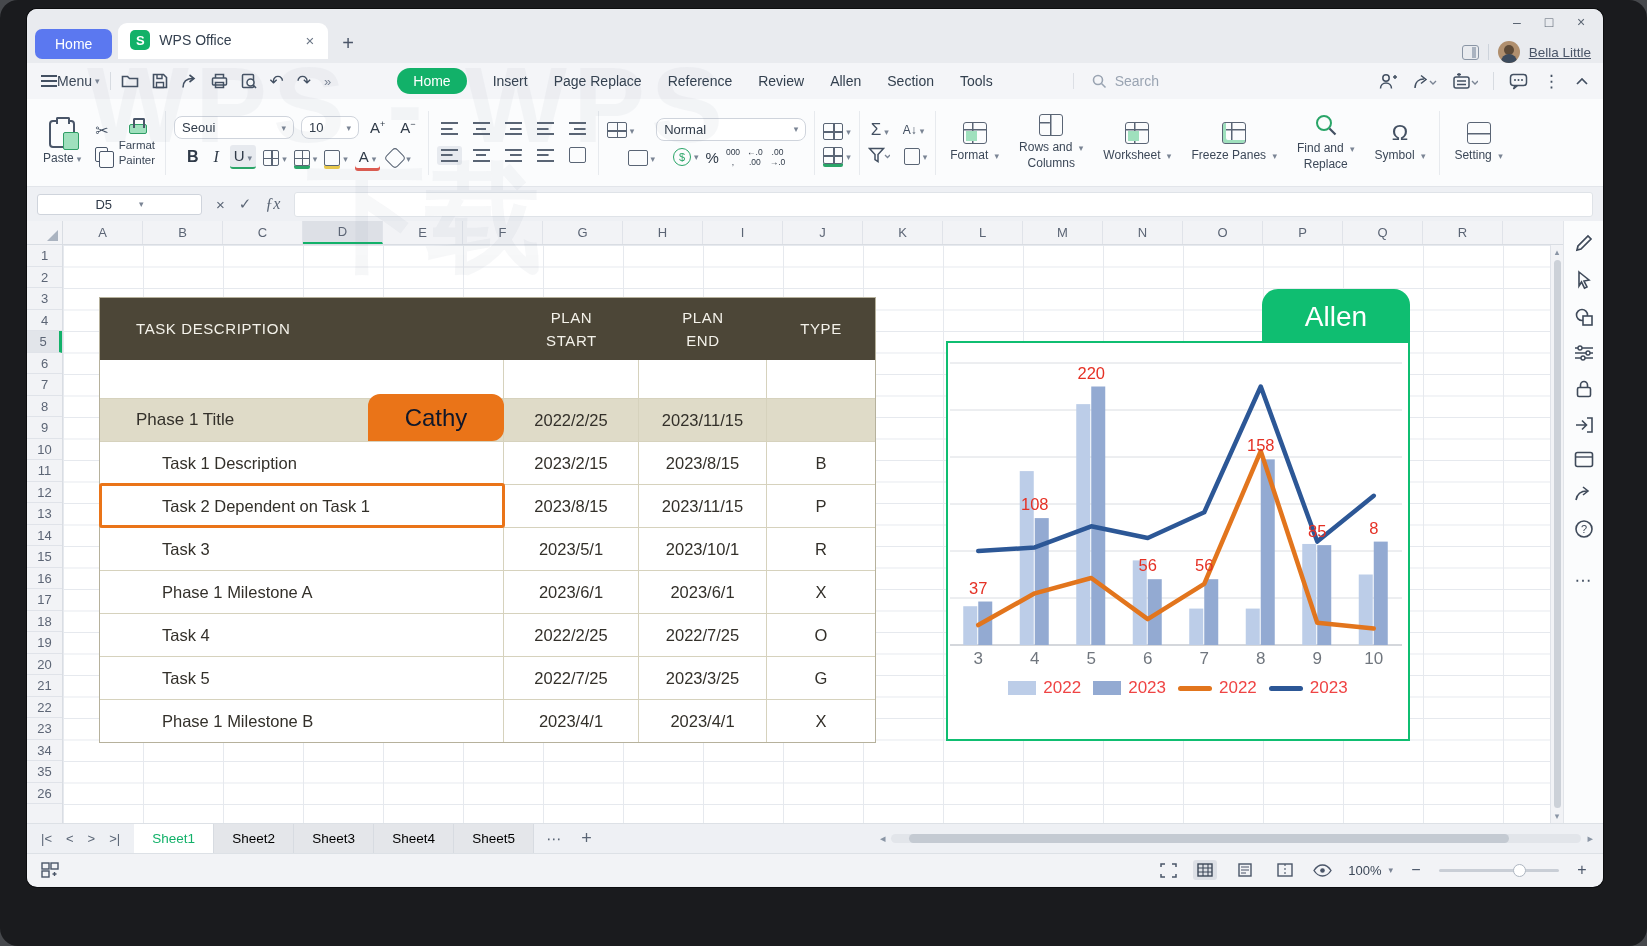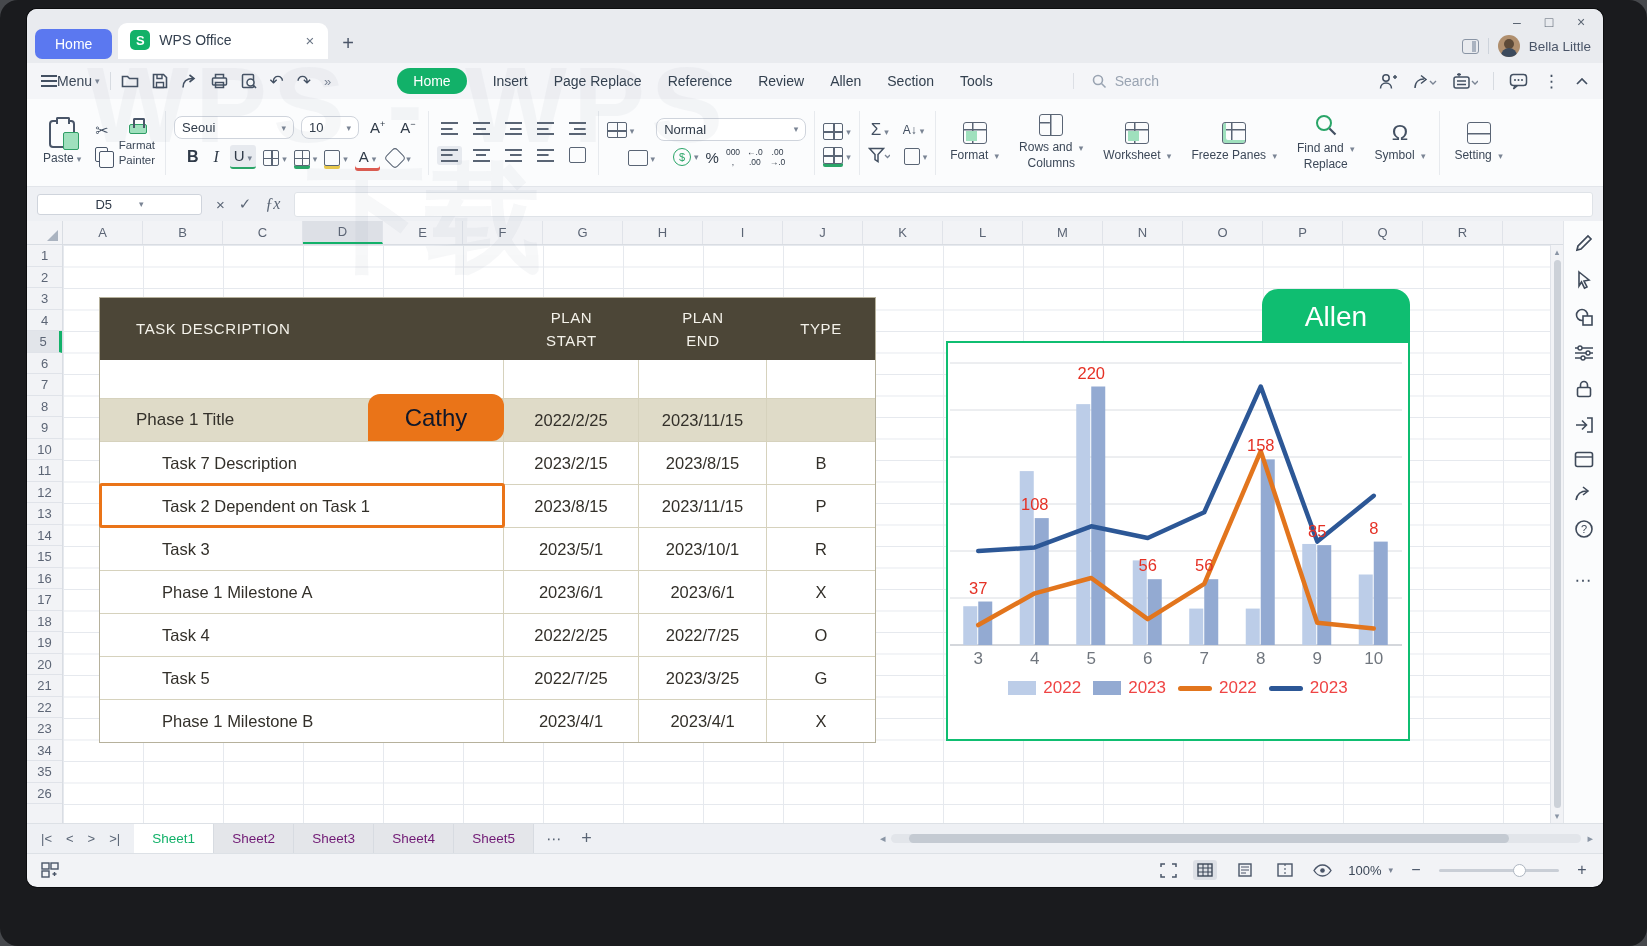--- a/index.html
+++ b/index.html
@@ -11,21 +11,21 @@
   .titlebar { position:relative; height:54px; background:#e9ebef; }
   .tabs-left { position:absolute; left:8px; bottom:4px; display:flex; align-items:flex-end; gap:6px; }
   .home-tab { background:#5b78f0; color:#fff; font-size:14px; padding:7px 20px; border-radius:7px; cursor:default; }
   .doc-tab { background:#fff; border-radius:9px 9px 0 0; display:flex; align-items:center; gap:9px; padding:7px 12px 9px 12px; min-width:210px; }
   .doc-logo { width:20px; height:20px; background:#12b168; color:#fff; border-radius:5px; font-size:13px; font-weight:bold; display:flex; align-items:center; justify-content:center; }
   .doc-title { font-size:14px; color:#34404f; flex:1; }
   .tab-close { color:#6b7686; font-size:15px; padding:0 2px; }
   .new-tab { color:#4a5568; font-size:20px; padding:0 8px 4px 8px; }
   .win-controls { position:absolute; right:14px; top:5px; display:flex; gap:16px; color:#5a6472; font-size:14px; }
   .win-controls span { width:16px; text-align:center; }
-  .user-row { position:absolute; right:12px; bottom:6px; display:flex; align-items:center; gap:9px; color:#4a5568; font-size:13.5px; }
+  .user-row { position:absolute; right:12px; bottom:0; display:flex; align-items:center; gap:9px; color:#4a5568; font-size:13.5px;text-decoration:underline; }
   .panel-toggle { width:17px; height:15px; border:1.6px solid #8a95a5; border-radius:3px; position:relative; }
   .panel-toggle:before { content:""; position:absolute; right:2px; top:1px; bottom:1px; width:4px; background:#aab3c0; }
   .user-div { width:1px; height:16px; background:#cdd3db; }
   .avatar { width:22px; height:22px; border-radius:50%; background:#b08f6e; overflow:hidden; position:relative; }
   .avatar:before { content:""; position:absolute; left:6px; top:4px; width:10px; height:10px; border-radius:50%; background:#5d4a38; }
   .avatar:after { content:""; position:absolute; left:3px; top:13px; width:16px; height:10px; border-radius:8px 8px 0 0; background:#3c4a5c; }
 
   
   .menubar { position:relative; z-index:2; height:36px; background:#f4f5f8; display:flex; align-items:center; padding:0 14px; gap:10px; }
   .menu-btn { display:flex; align-items:center; color:#3c4858; font-size:14px; }
@@ -161,21 +161,21 @@
   .vscroll { width:13px; background:#f2f3f6; border-left:1px solid #e0e3e9; display:flex; flex-direction:column; align-items:center; padding:2px 0; }
   .vthumb { width:7px; flex:1; margin:3px 0; background:#ccd1d8; border-radius:4px; }
   .varrow { font-size:9px; color:#8a95a5; }
   .rsidebar { width:40px; background:#fbfcfd; border-left:1px solid #e2e5ea; display:flex; flex-direction:column; align-items:center; padding-top:12px; gap:17px; }
   .rsidebar .svgic { display:flex; }
 
   
   .sheetbar { position:relative; z-index:2; height:30px; background:#eef0f4; border-top:1px solid #dde1e6; display:flex; align-items:center; }
   .snav { display:flex; align-items:center; gap:14px; padding:0 14px; color:#5a6575; font-size:13px; }
   .stabs { display:flex; align-items:stretch; height:100%; }
-  .stab { width:80px; display:flex; align-items:center; justify-content:center; font-size:13.5px; color:#701a75; background:#e4e6ea; border-right:1px solid #d7dbe1; }
+  .stab { width:80px; display:flex; align-items:center; justify-content:center; font-size:13.5px; color:#000000; background:#e4e6ea; border-right:1px solid #d7dbe1; }
   .stab.active { background:#fff; color:#12b169; border-right:1px solid #d7dbe1; }
   .smore { padding:0 12px; color:#5a6575; font-size:15px; letter-spacing:2px; }
   .sadd { padding:0 6px; color:#5a6575; font-size:18px; }
   .hscroll { margin-left:auto; display:flex; align-items:center; gap:6px; padding-right:10px; }
   .harrow { color:#8a95a5; font-size:11px; }
   .htrack { width:690px; height:9px; background:#e2e5ea; border-radius:5px; position:relative; }
   .hthumb { position:absolute; left:18px; top:0; width:600px; height:9px; background:#c4cad2; border-radius:5px; }
 
   
   .statusbar { position:relative; z-index:2; height:33px; background:#f2f3f6; border-top:1px solid #dde1e6; display:flex; align-items:center; padding:0 14px; color:#4a5568; }
@@ -588,21 +588,21 @@
                   <div class="tc c4"></div>
             </div>
             <div id="task-rows">
                   <div class="t-row phase">
                     <div class="tc desc">Phase 1 Title</div>
                     <div class="tc c2">2022/2/25</div>
                     <div class="tc c3">2023/11/15</div>
                     <div class="tc c4"></div>
                   </div>
                   <div class="t-row">
-                    <div class="tc desc">Task 7 Description</div>
+                    <div class="tc desc">Task 1 Description</div>
                     <div class="tc c2">2023/2/15</div>
                     <div class="tc c3">2023/8/15</div>
                     <div class="tc c4">B</div>
                   </div>
                   <div class="t-row">
                     <div class="tc desc">Task 2 Dependent on Task 1</div>
                     <div class="tc c2">2023/8/15</div>
                     <div class="tc c3">2023/11/15</div>
                     <div class="tc c4">P</div>
                   </div>

